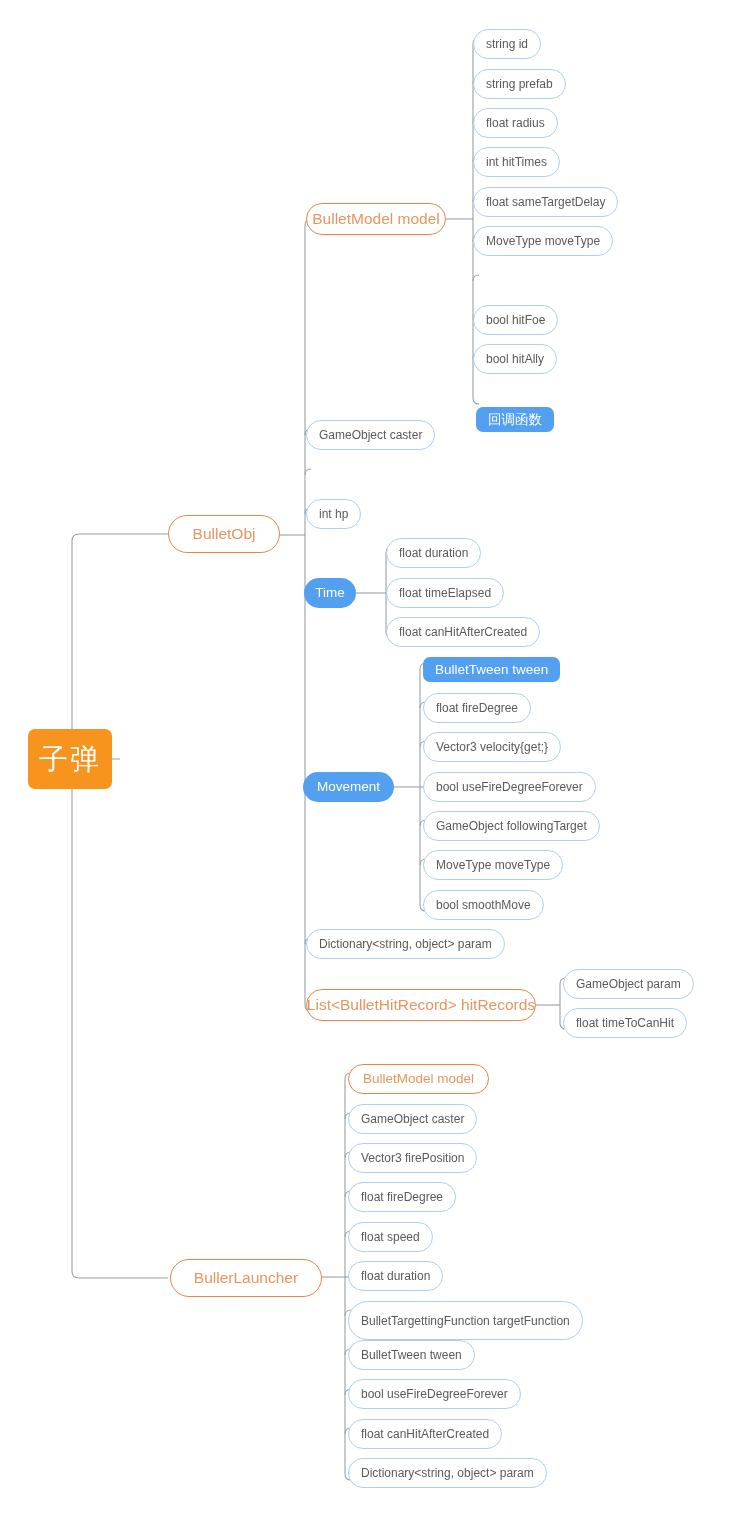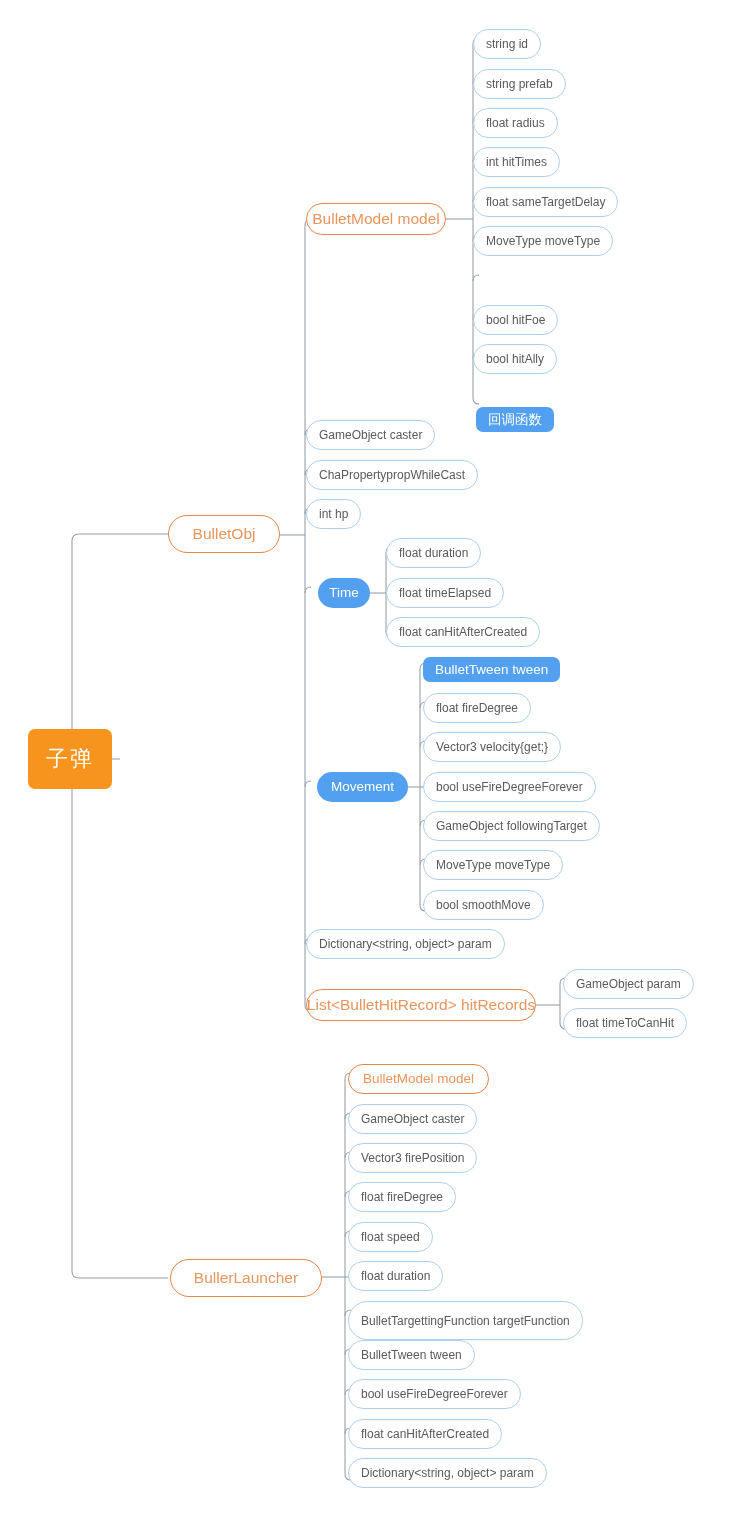--- a/index.html
+++ b/index.html
@@ -33,21 +33,21 @@
     justify-content: center;
     white-space: nowrap;
     line-height: 1;
   }
 
   
   .node.root {
     background: #F7941D;
     color: #ffffff;
     border-radius: 7px;
-    font-size: 22px;
+    font-size: 29px;
     letter-spacing: 2px;
     padding: 0 1px;
   }
 
   
   .node.orange {
     background: #ffffff;
     border: 1.6px solid #E8864A;
     color: #E8955E;
     border-radius: 999px;
@@ -58,21 +58,20 @@
   
   .node.blue {
     background: #52A0EF;
     color: #ffffff;
     border-radius: 7px;
     font-size: 13.5px;
     padding: 0 12px;
   }
   .node.blue.pill {
     border-radius: 999px;
-    margin-left: 14px;
   }
 
   
   .node.leaf {
     background: #ffffff;
     border: 1.2px solid #AFD0EC;
     color: #5A5A5A;
     border-radius: 999px;
     font-size: 12px;
     padding: 0 12px;
@@ -163,21 +162,20 @@
   <div class="node leaf" style="left:473px; top:69px; height:30px;">string prefab</div>
   <div class="node leaf" style="left:473px; top:108px; height:30px;">float radius</div>
   <div class="node leaf" style="left:473px; top:147px; height:30px;">int hitTimes</div>
   <div class="node leaf" style="left:473px; top:187px; height:30px;">float sameTargetDelay</div>
   <div class="node leaf" style="left:473px; top:226px; height:30px;">MoveType moveType</div>
   <div class="node leaf" style="left:473px; top:305px; height:30px;">bool hitFoe</div>
   <div class="node leaf" style="left:473px; top:344px; height:30px;">bool hitAlly</div>
   <div class="node blue" style="left:476px; top:407px; height:25px;">回调函数</div>
 
   <div class="node leaf" style="left:306px; top:420px; height:30px;">GameObject caster</div>
-  <div class="node leaf" style="left:306px; top:460px; height:30px;">ChaPropertypropWhileCast</div>
   <div class="node leaf" style="left:306px; top:499px; height:30px;">int hp</div>
 
   <div class="node blue pill" style="left:304px; top:578px; width:52px; height:30px;">Time</div>
   <div class="node leaf" style="left:386px; top:538px; height:30px;">float duration</div>
   <div class="node leaf" style="left:386px; top:578px; height:30px;">float timeElapsed</div>
   <div class="node leaf" style="left:386px; top:617px; height:30px;">float canHitAfterCreated</div>
 
   <div class="node blue pill" style="left:303px; top:772px; width:91px; height:30px;">Movement</div>
   <div class="node blue" style="left:423px; top:657px; height:25px;">BulletTween tween</div>
   <div class="node leaf" style="left:423px; top:693px; height:30px;">float fireDegree</div>

